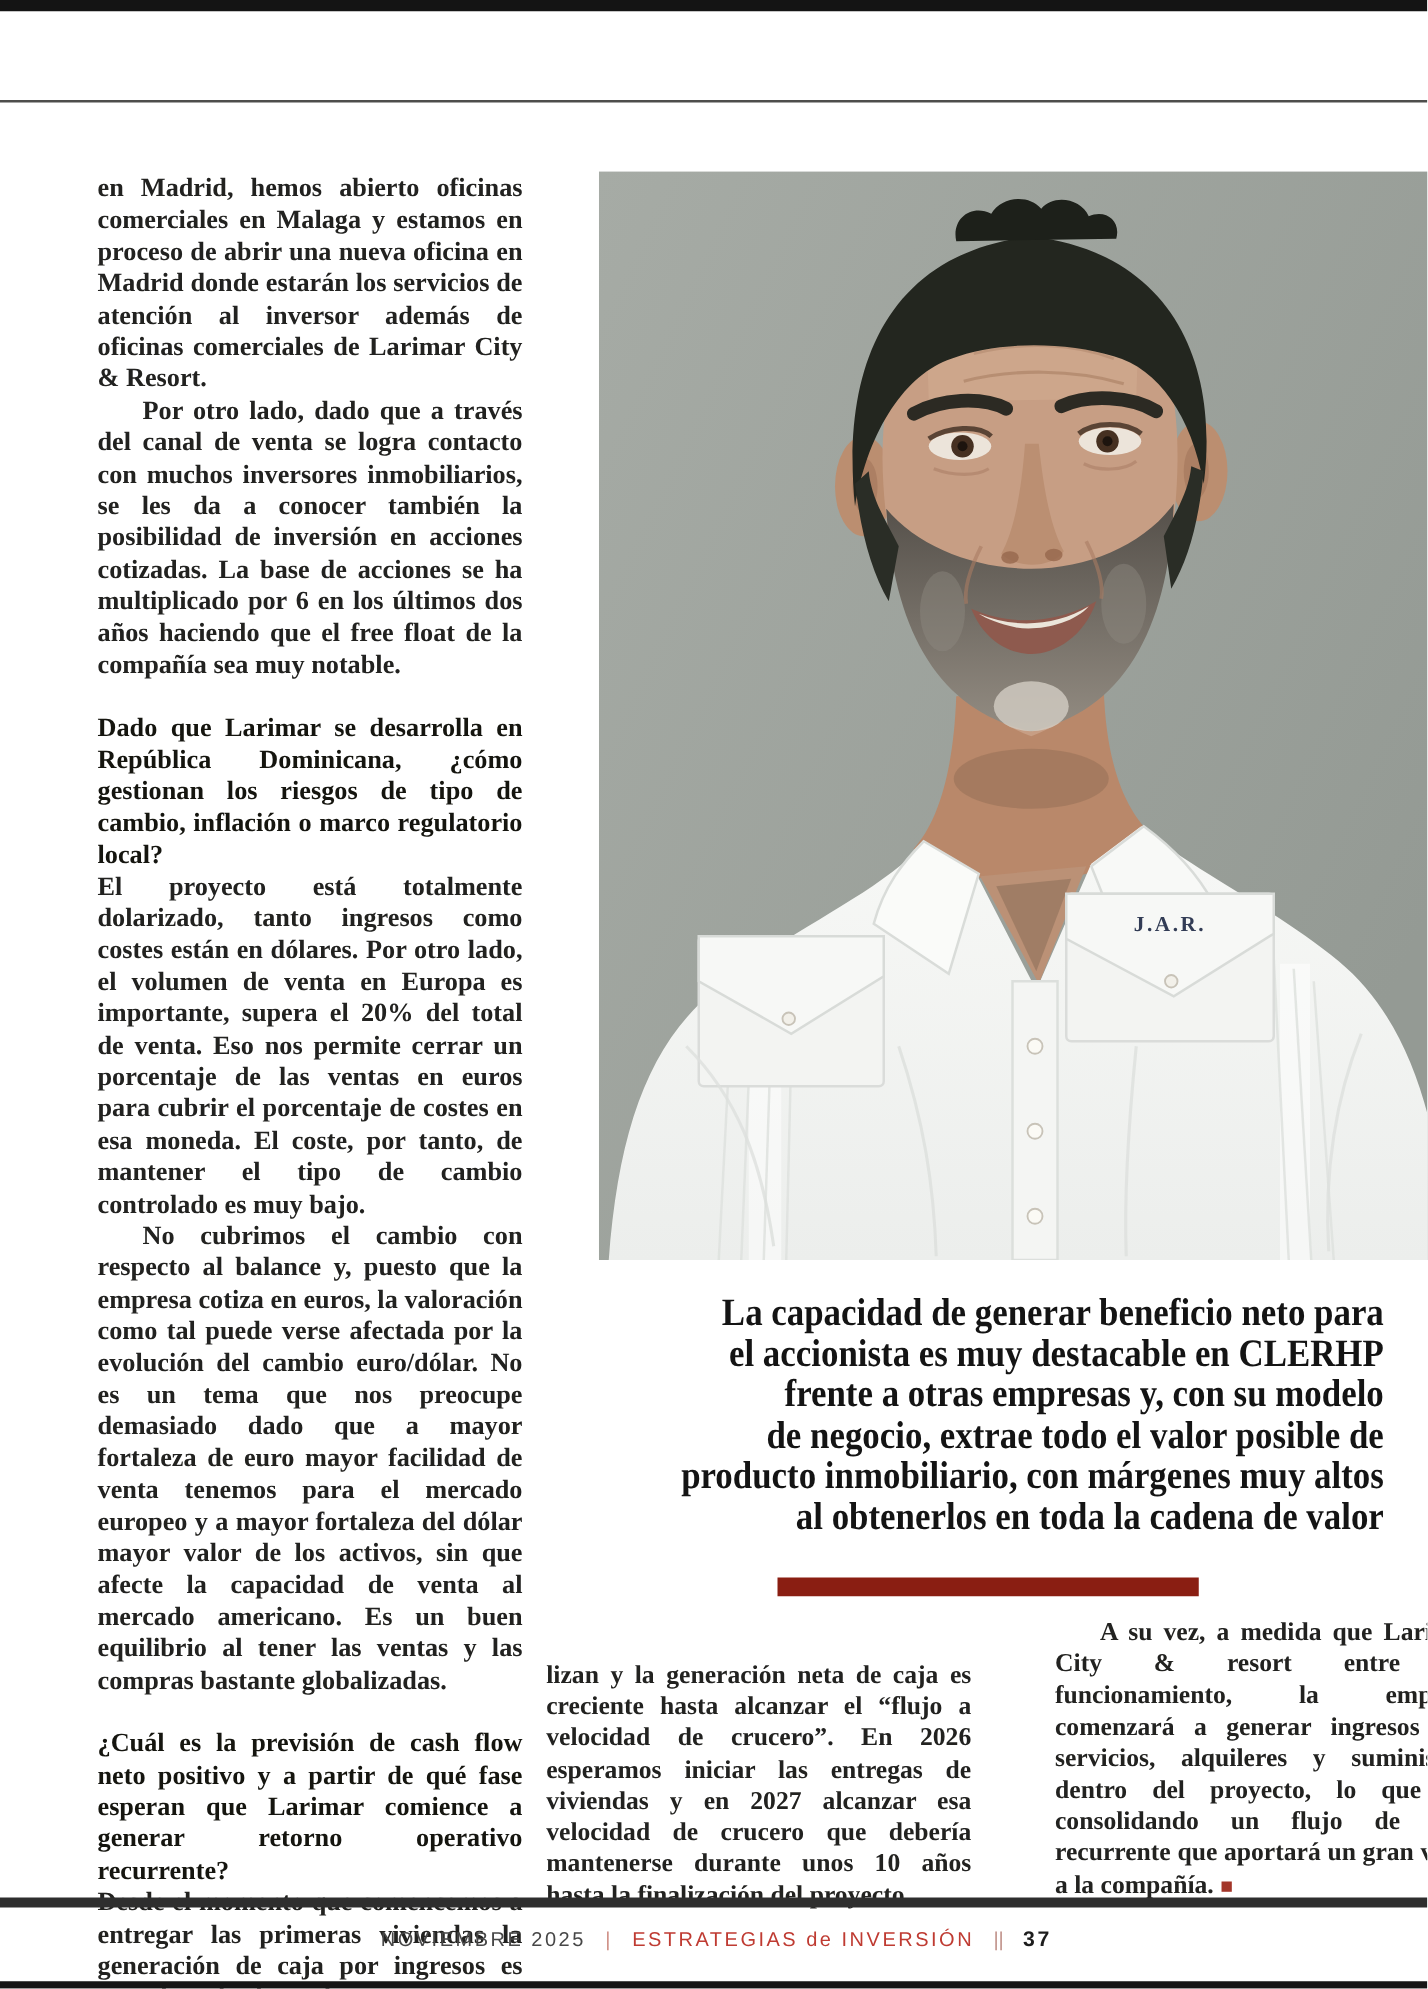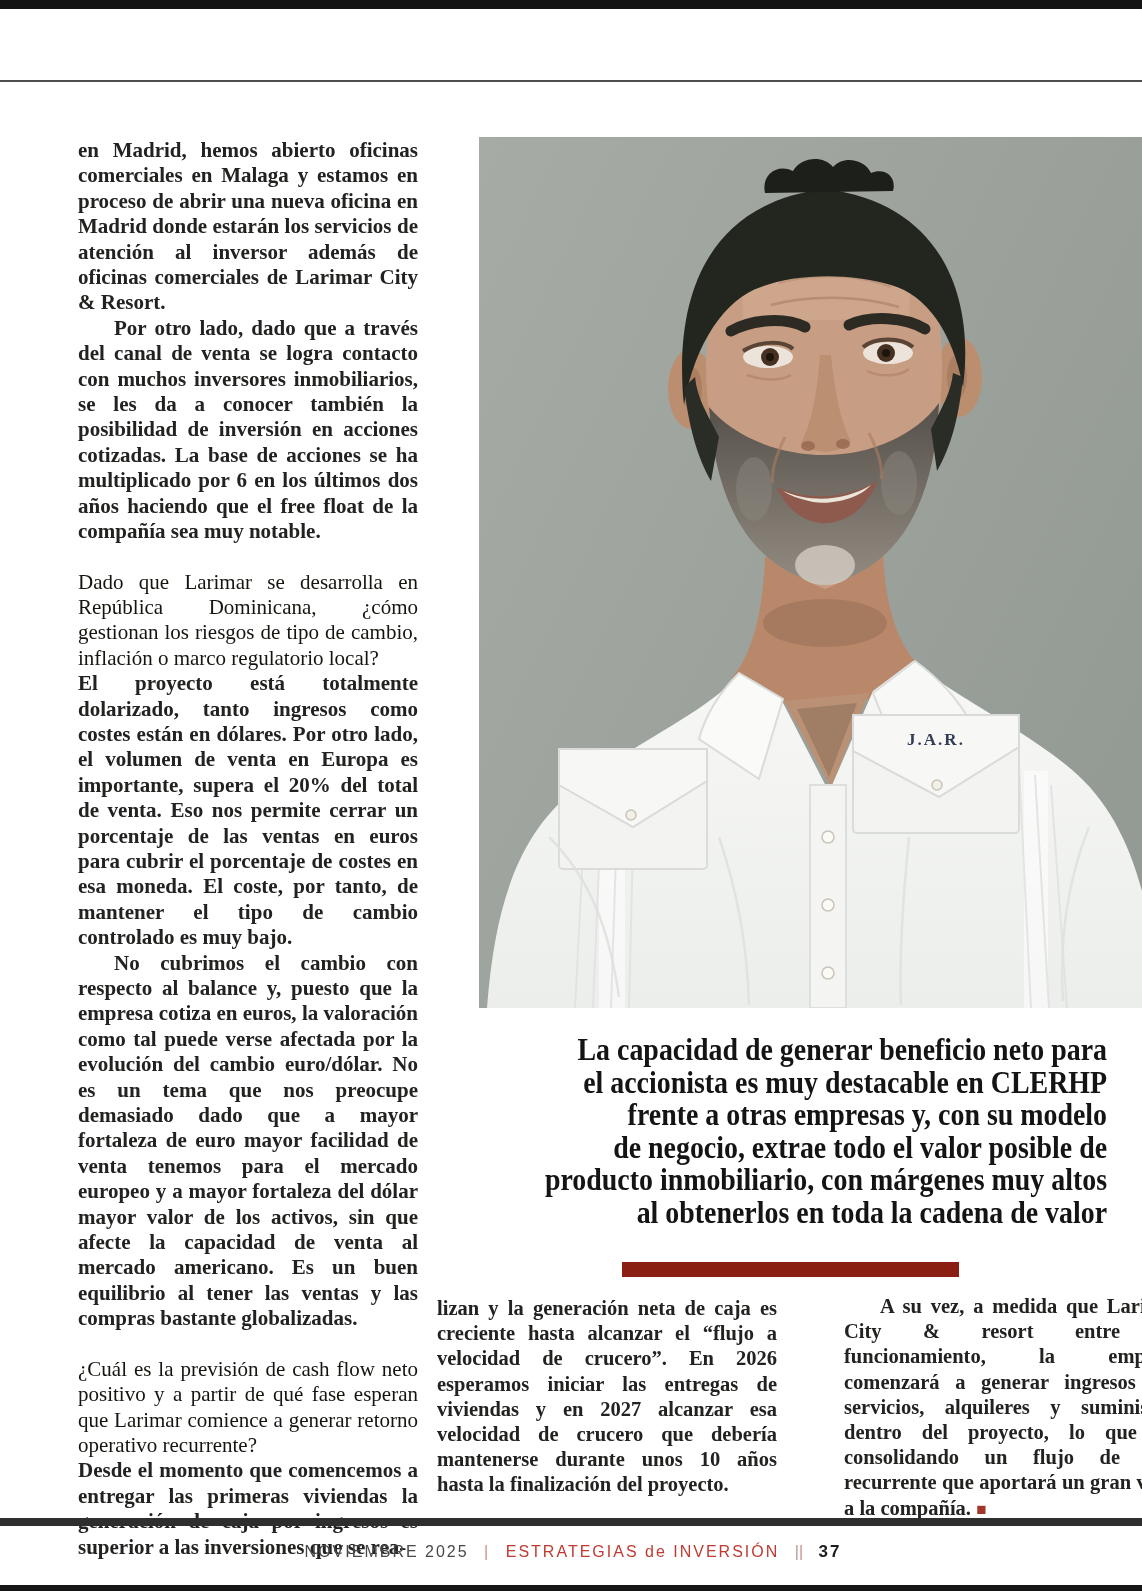--- a/index.html
+++ b/index.html
@@ -21,27 +21,27 @@
   .col{
     position:absolute;
     text-align:justify;
     font-size:21px;
     line-height:25.4px;
     color:#222220;
   }
   .col p{margin:0;font-weight:bold;}
   .col p.indent{text-indent:36px;}
   .col p.question{
-    font-weight:normal;
+    font-weight:bold;
     color:#15150f;
     margin-top:25px;
     text-align:justify;
   }
   .col-left{left:78px;top:138px;width:340px;}
-  .col-mid{left:437px;top:1296px;width:340px;font-size:20.5px;line-height:25.2px;}
+  .col-mid{left:437px;top:1328px;width:340px;font-size:20.5px;line-height:25.2px;}
   .col-right{left:844px;top:1294px;width:338px;font-size:20.5px;line-height:25.2px;}
 
   .end-mark{
     color:#a3362a;
     font-size:17px;
     line-height:1;
     vertical-align:baseline;
     letter-spacing:0;
   }
 

